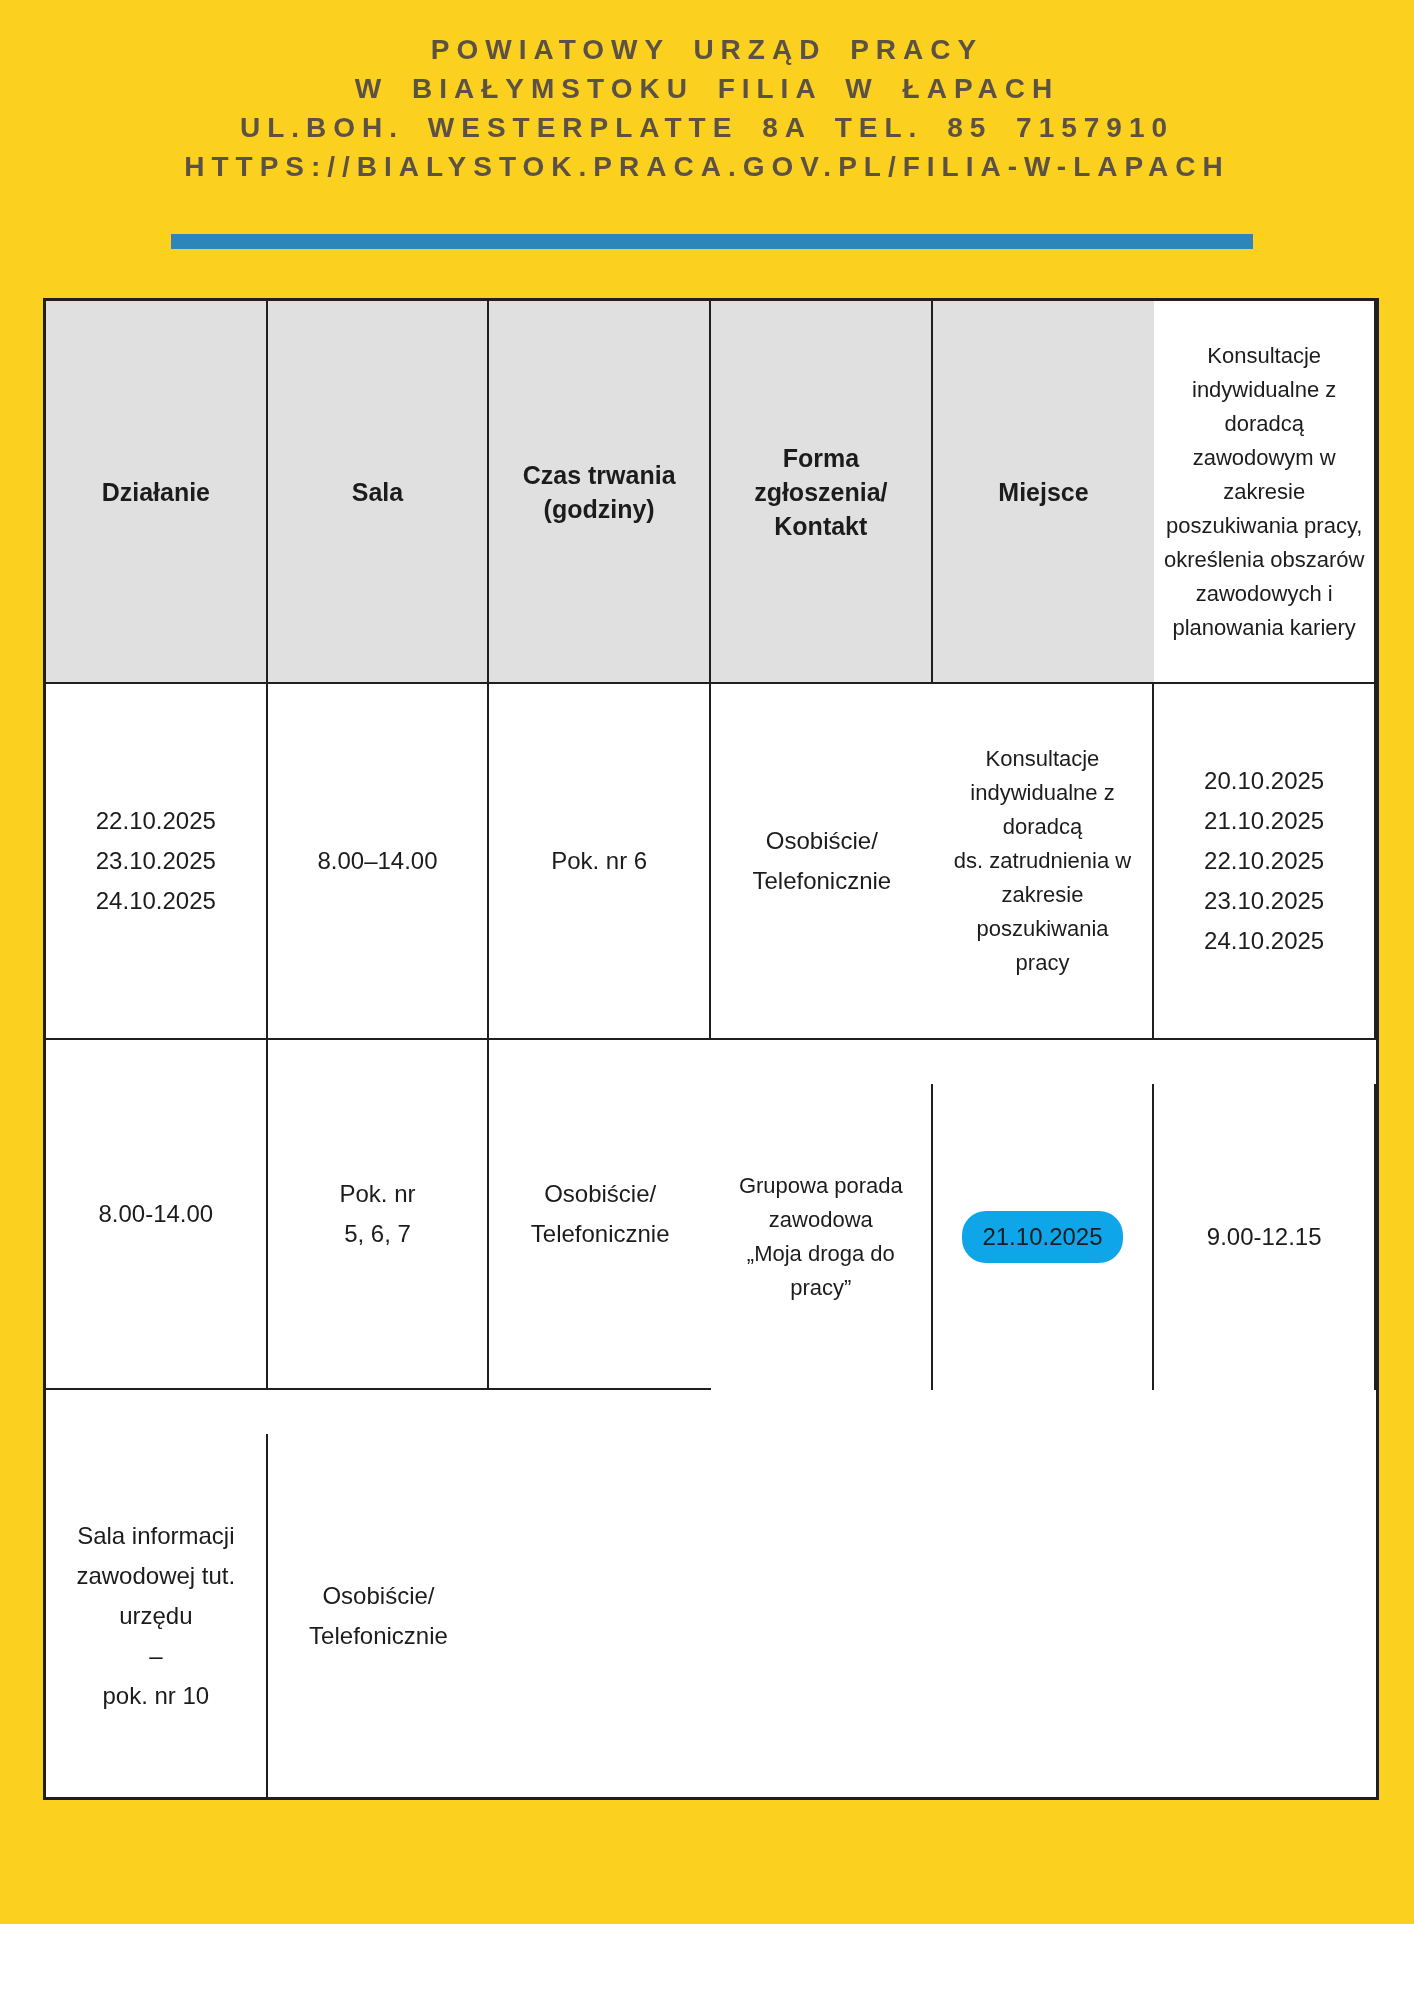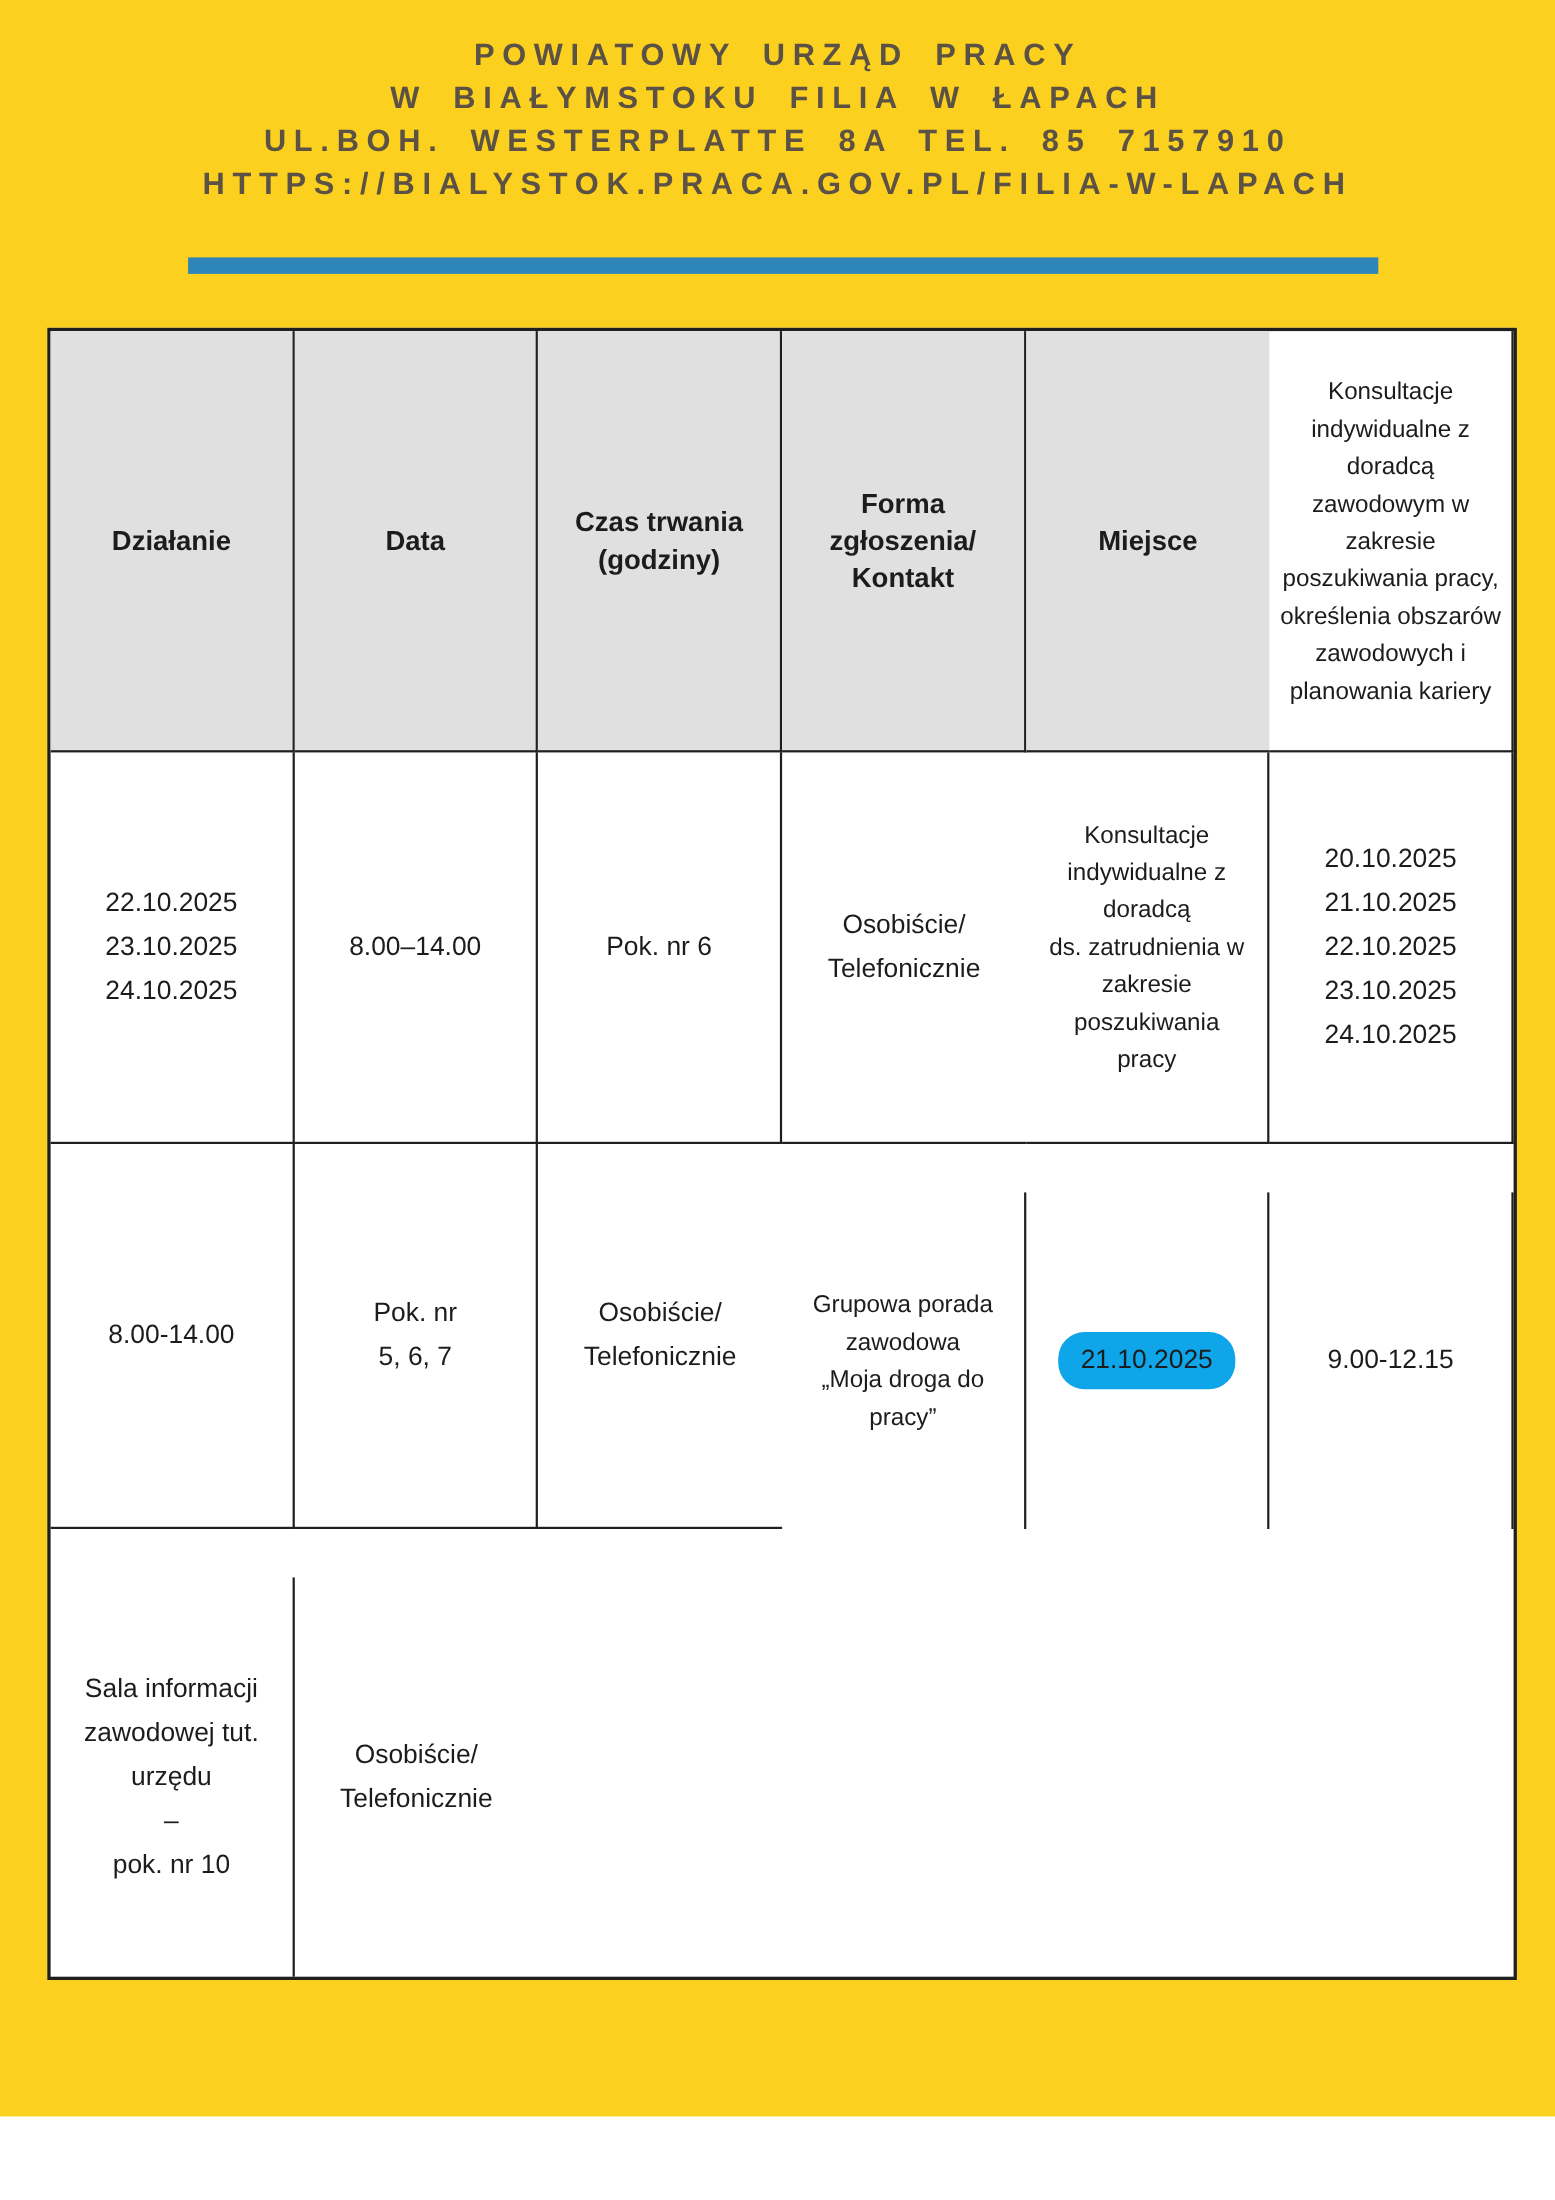--- a/index.html
+++ b/index.html
@@ -88,21 +88,21 @@
     <div>W BIAŁYMSTOKU FILIA W ŁAPACH</div>
     <div>UL.BOH. WESTERPLATTE 8A TEL. 85 7157910</div>
     <div>HTTPS://BIALYSTOK.PRACA.GOV.PL/FILIA-W-LAPACH</div>
   </div>
 
   <div class="accent-bar"></div>
 
   <div class="sched-table">
 
     <div class="cell hcell">Działanie</div>
-    <div class="cell hcell">Data</div>
+    <div class="cell hcell">Sala</div>
     <div class="cell hcell">Czas trwania
 (godziny)</div>
     <div class="cell hcell">Forma zgłoszenia/
 Kontakt</div>
     <div class="cell hcell">Miejsce</div>
 
     <div class="cell activity">Konsultacje
 indywidualne z doradcą
 zawodowym w zakresie
 poszukiwania pracy,

